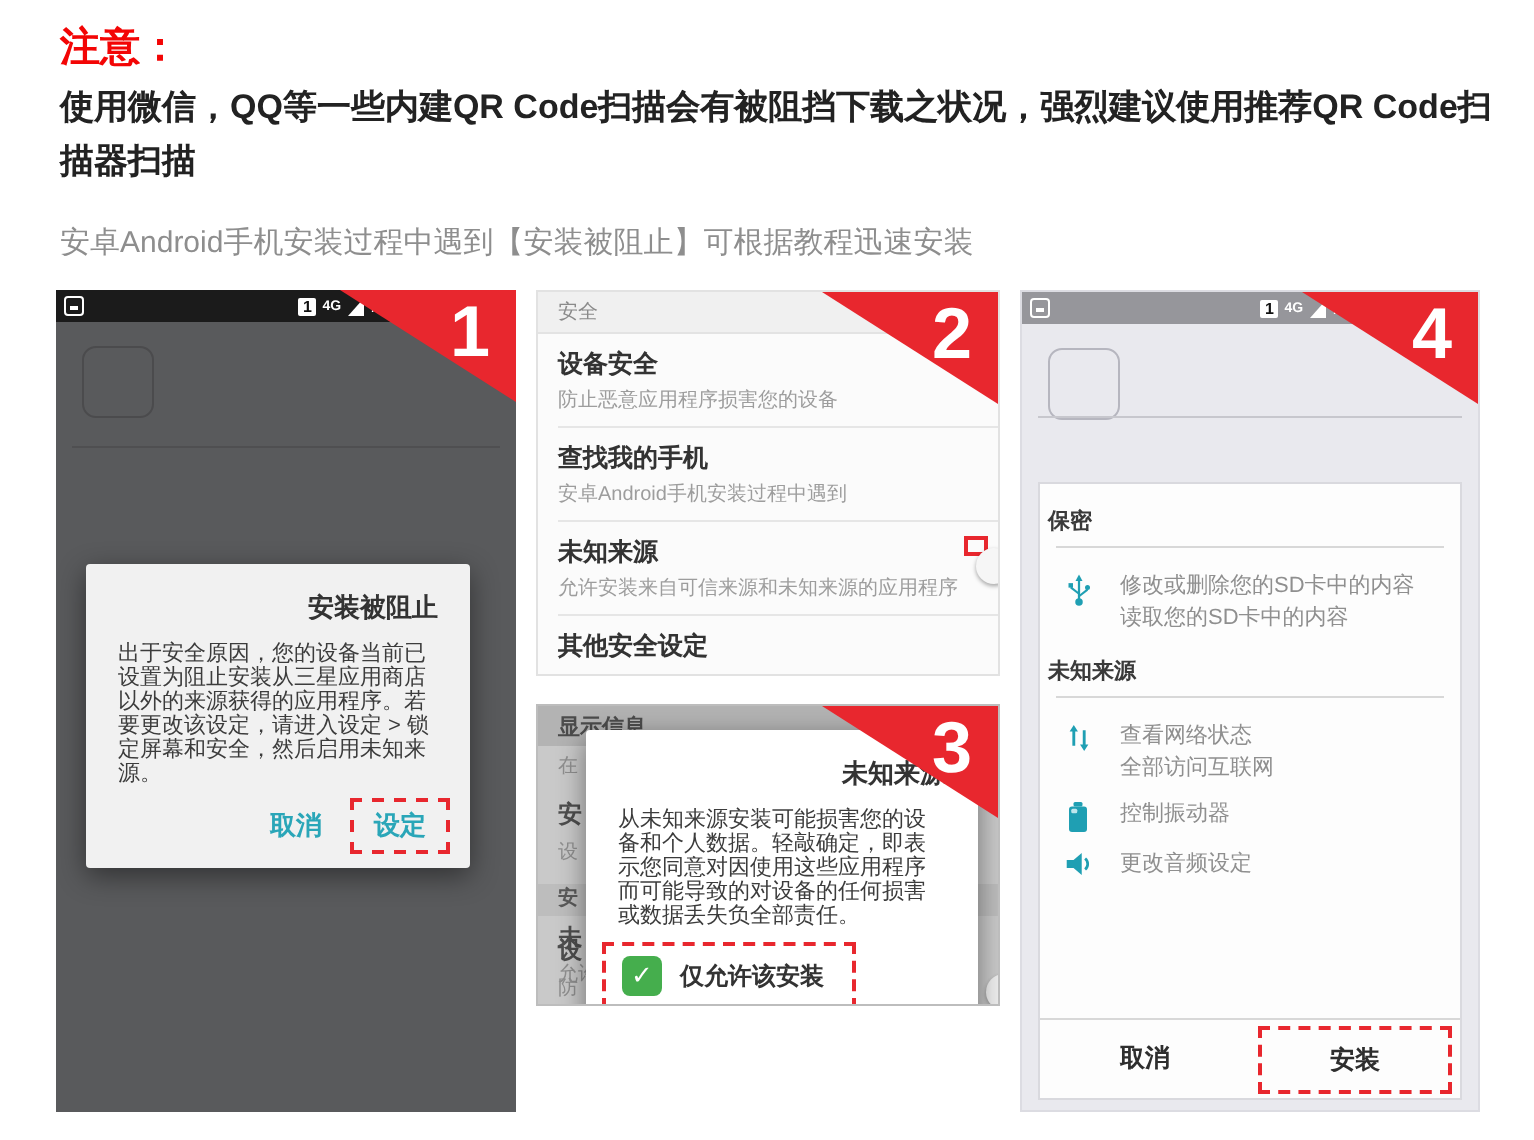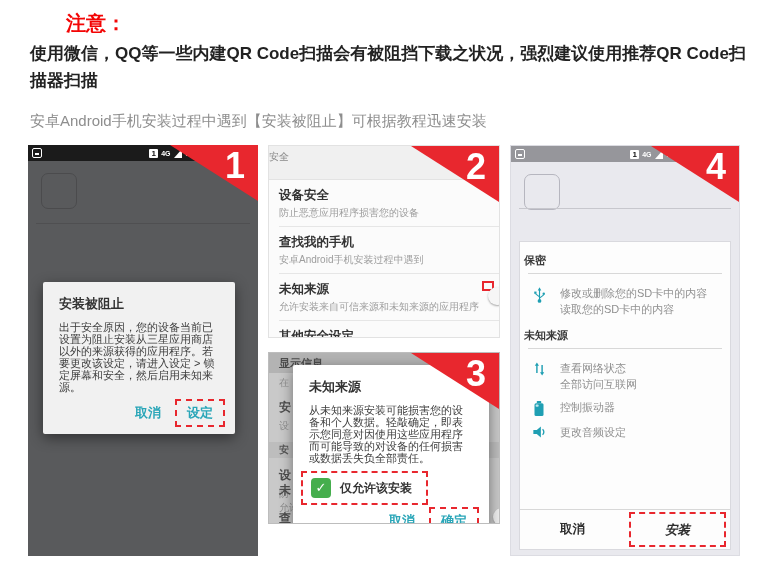--- a/index.html
+++ b/index.html
@@ -4,29 +4,29 @@
 <style>
   * { box-sizing: border-box; margin: 0; padding: 0; }
   html,body { width: 767px; height: 570px; }
   body {
     background: #ffffff;
     font-family: "Liberation Sans", "DejaVu Sans", sans-serif;
     position: relative;
     overflow: hidden;
   }
   
-  .notice { position:absolute; left:30px; top:10px; font-size:20px; font-weight:bold; color:#f30505;margin-left:36px; }
+  .notice { position:absolute; left:30px; top:10px; font-size:20px; font-weight:bold; color:#f30505; }
   .warning { position:absolute; left:30px; top:40px; width:716px; font-size:17px; font-weight:bold; color:#222; line-height:27px; }
   .subtitle { position:absolute; left:30px; top:112px; font-size:15px; color:#8e8e8e; }
 
   
   .phone { position:absolute; overflow:hidden; }
   .phone1 { left:28px;  top:145px; width:230px; height:411px; background:#595a5c; }
   .phone2 { left:268px; top:145px; width:232px; height:193px; background:#fbfbfb; border:1px solid #e2e2e2; }
-  .phone3 { left:268px; top:352px; width:232px; height:172px; background:#c9c9c9; border:1px solid #bdbdbd; }
+  .phone3 { left:268px; top:352px; width:232px; height:151px; background:#c9c9c9; border:1px solid #bdbdbd; }
   .phone4 { left:510px; top:145px; width:230px; height:411px; background:#e9e9ee; border:1px solid #dcdce2; }
 
   
   .corner {
     position:absolute; top:0; right:0; width:88px; height:56px; z-index:6;
     background:#e8272e;
     clip-path: polygon(0 0, 100% 0, 100% 100%);
   }
   .step-num {
     position:absolute; top:1px; right:13px; color:#fff;
@@ -49,31 +49,31 @@
   .sb-battshape { width:6px; height:9px; background:#fff; border-radius:1px; }
 
   
   .app-square { position:absolute; left:13px; top:28px; width:36px; height:36px; border:1px solid #4b4b4d; border-radius:7px; }
   .phone4 .app-square { border-color:#b6b6bf; }
   .top-divider { position:absolute; left:8px; right:8px; top:78px; height:1px; background:#4f4f51; }
   .phone4 .top-divider { background:#c7c7cd; top:62px; }
 
   
   .dialog { position:absolute; background:#f1f1f1; border-radius:2px; box-shadow:0 4px 14px rgba(0,0,0,.45); z-index:4; }
-  .dlg-title { padding:13px 16px 5px; font-size:13px; font-weight:bold; color:#333; }
+  .dlg-title { padding:13px 16px 5px; font-size:13px; font-weight:bold; color:#333;text-align:right; }
   .dlg-body { padding:3px 16px 0; font-size:11px; line-height:12px; color:#3c3c3c; }
   .dlg-actions { display:flex; justify-content:flex-end; align-items:center; gap:8px; padding:6px 10px 7px; }
   .dlg-btn { color:#2aa6b8; font-size:13px; font-weight:bold; padding:3px 6px; cursor:pointer; }
   .dash { border:2px dashed #e8272e; }
   .dlg-btn.dash { padding:3px 10px; }
 
   .p1-dialog { left:15px; width:192px; top:137px; }
 
   
-  .p2-header { height:34px; background:#f0f0f0; color:#8a8a8a; font-size:10px; line-height:21px; border-bottom:1px solid #e3e3e3; }
+  .p2-header { height:21px; background:#f0f0f0; color:#8a8a8a; font-size:10px; line-height:21px; padding-left:10px; border-bottom:1px solid #e3e3e3; }
   .p2-item { padding:7px 10px 6px; position:relative; min-height:42px; }
   .p2-title { font-size:12.5px; font-weight:bold; color:#333; }
   .p2-sub { font-size:10px; color:#9d9d9d; margin-top:2px; }
   .p2-div { height:1px; background:#e6e6e6; margin-left:10px; }
   .toggle-dash { position:absolute; right:5px; top:7px; padding:3px 4px; border:2px dashed #e8272e; }
   .toggle { position:relative; width:36px; height:20px; }
   .toggle-track { position:absolute; left:3px; top:3px; width:32px; height:14px; border-radius:7px; background:#a9aaac; }
   .toggle-knob { position:absolute; left:0; top:1px; width:18px; height:18px; border-radius:50%; background:#f6f6f6; box-shadow:0 1px 2px rgba(0,0,0,.35); }
 
   
@@ -97,21 +97,21 @@
   .p4-title { position:absolute; left:13px; top:72px; right:8px; font-size:11.5px; font-weight:bold; color:#2b2b2b; }
   .p4-card { position:absolute; left:8px; right:8px; top:95px; bottom:5px; background:#fdfdfd; border:1px solid #d9d9de; display:flex; flex-direction:column; }
   .p4-sec { margin:11px 4px 0; font-size:11px; font-weight:bold; color:#3a3a3a; }
   .p4-secdiv { height:1px; background:#d8d8d8; margin:5px 8px 4px; }
   .perm { display:flex; margin:7px 10px 0; gap:12px; }
   .perm-icon { width:18px; display:flex; justify-content:center; padding-top:1px; flex:none; }
   .perm-lines { font-size:11px; color:#8f8f8f; line-height:16px; }
   .p4-footer { margin-top:auto; border-top:1px solid #d8d8d8; height:40px; display:flex; align-items:stretch; }
   .p4-half { flex:1; display:flex; align-items:center; justify-content:center; }
   .p4-btn { font-size:12.5px; color:#2e2e2e; font-weight:bold; cursor:pointer; }
-  .p4-install-dash { border:2px dashed #e8272e; padding:6px 34px;font-style:italic; }
+  .p4-install-dash { border:2px dashed #e8272e; padding:6px 34px; }
 </style>
 </head>
 <body>
 
 <div class="notice">注意：</div>
 <div class="warning">使用微信，QQ等一些内建QR Code扫描会有被阻挡下载之状况，强烈建议使用推荐QR Code扫描器扫描</div>
 <div class="subtitle">安卓Android手机安装过程中遇到【安装被阻止】可根据教程迅速安装</div>
 
 <div class="phone phone1">
   <div class="statusbar">

